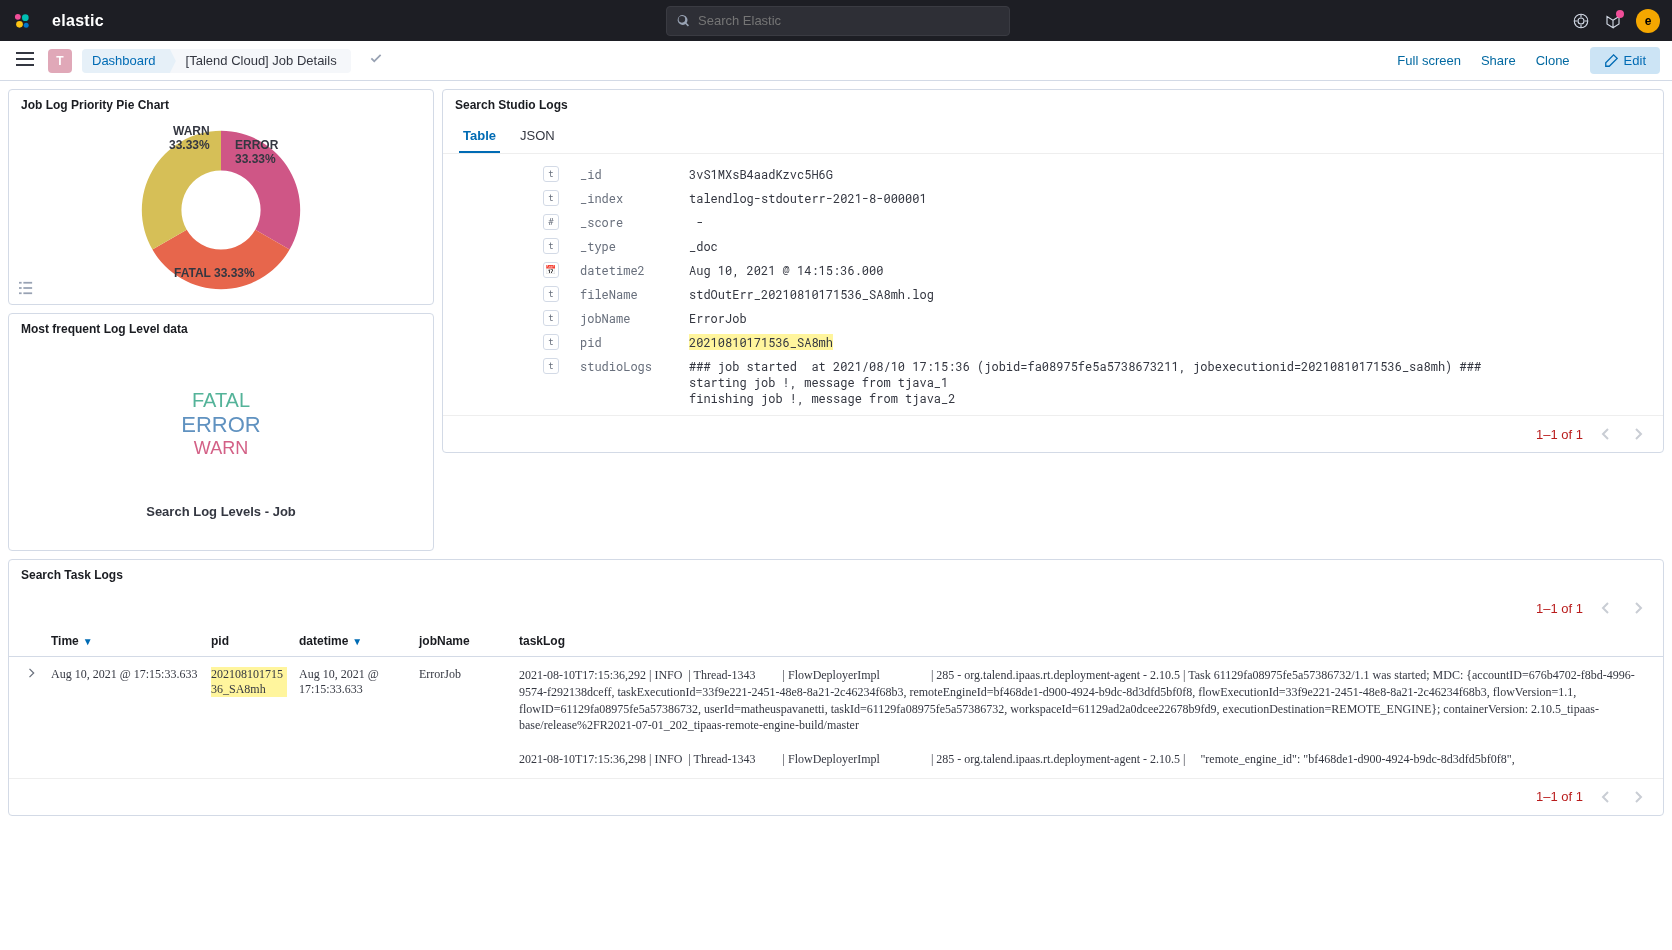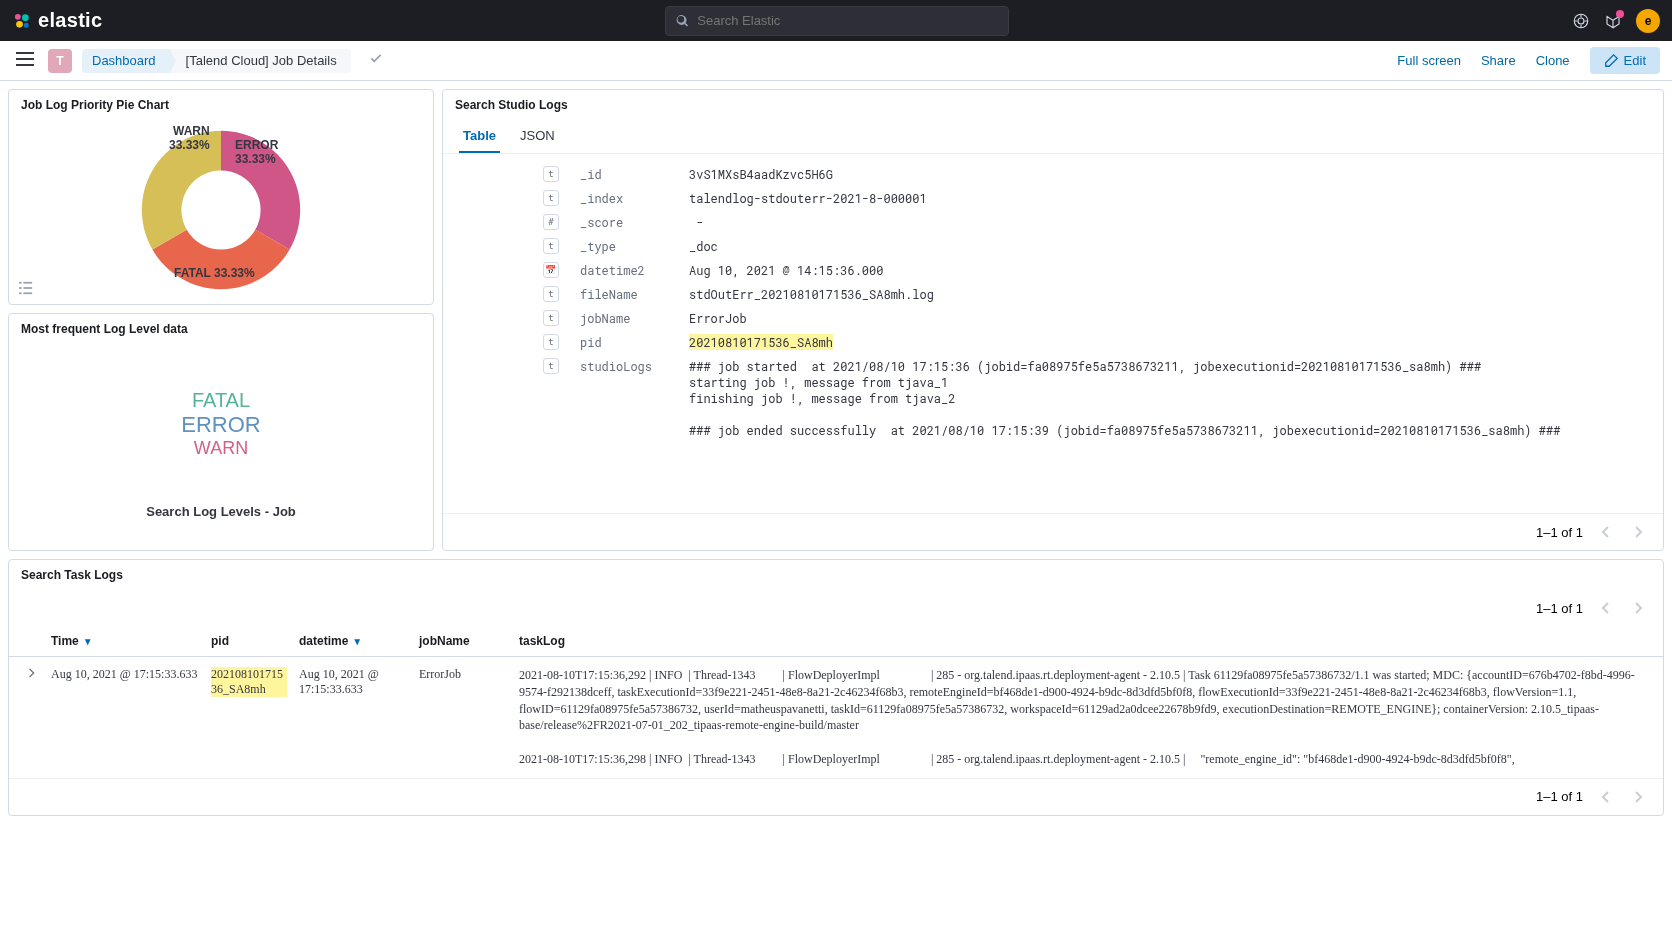--- a/index.html
+++ b/index.html
@@ -2,21 +2,21 @@
 <html><head>
 <meta charset="utf-8">
 <style>
 * { box-sizing: border-box; margin: 0; padding: 0; }
 body { font-family: -apple-system, BlinkMacSystemFont, "Segoe UI", Helvetica, Arial, sans-serif; font-size: 14px; color: #343741; background: #fff; }
 .topbar { background: #1d1e24; height: 41px; display: flex; align-items: center; padding: 0 12px; justify-content: space-between; }
 .topbar-left { display: flex; align-items: center; gap: 8px; }
 .logo-cluster { display: flex; align-items: center; gap: 6px; }
 .logo-dots { width: 20px; height: 20px; position: relative; }
 .logo-dots svg { width: 20px; height: 20px; }
-.logo-text { color: #fff; font-weight: 600; font-size: 20px; letter-spacing: 0.3px; }
+.logo-text { color: #fff; font-weight: 600; font-size: 16px; letter-spacing: 0.3px; margin-left: 14px; }
 .search-container { flex: 0 0 auto; width: 344px; }
 .search-box { background: #2e2f36; border: 1px solid #3a3b42; border-radius: 4px; height: 30px; display: flex; align-items: center; padding: 0 10px; gap: 8px; }
 .search-box svg { width: 14px; height: 14px; fill: #98a2b3; }
 .search-box input { background: transparent; border: none; outline: none; color: #d3dae6; font-size: 13px; width: 100%; }
 .topbar-right { display: flex; align-items: center; gap: 14px; }
 .topbar-icon { width: 18px; height: 18px; color: #d3dae6; position: relative; cursor: pointer; }
 .notif-dot { position: absolute; top: -2px; right: -2px; width: 8px; height: 8px; background: #f04e98; border-radius: 50%; }
 .avatar { width: 24px; height: 24px; border-radius: 50%; background: #f5a700; color: #000; display: flex; align-items: center; justify-content: center; font-size: 12px; font-weight: 600; cursor: pointer; }
 .subbar { height: 40px; border-bottom: 1px solid #d3dae6; display: flex; align-items: center; padding: 0 12px; justify-content: space-between; }
 .subbar-left { display: flex; align-items: center; gap: 10px; }
@@ -40,31 +40,31 @@
 .panel-title { font-size: 12px; font-weight: 600; padding: 8px 12px; color: #1a1c21; }
 .pie-panel { grid-column: 1; grid-row: 1; height: 216px; position: relative; }
 .pie-wrap { display: flex; justify-content: center; padding-top: 0; }
 .pie-svg { width: 180px; height: 180px; }
 .pie-labels { position: absolute; font-size: 12px; font-weight: 600; }
 .pie-legend-icon { position: absolute; bottom: 6px; left: 10px; color: #98a2b3; cursor: pointer; }
 .freq-panel { grid-column: 1; grid-row: 2; height: 238px; }
 .freq-body { display: flex; flex-direction: column; align-items: center; justify-content: center; height: 160px; }
 .freq-word { font-weight: 400; }
 .freq-subtitle { text-align: center; font-size: 13px; font-weight: 600; color: #343741; padding-bottom: 10px; }
-.studio-panel { grid-column: 2; grid-row: 1 / 3; height: 462px; display: flex; flex-direction: column; }
+.studio-panel { grid-column: 2; grid-row: 1 / 3; height: 364px; display: flex; flex-direction: column; }
 .tabs { display: flex; gap: 16px; padding: 0 16px; border-bottom: 1px solid #eee; }
 .tab { padding: 8px 4px; font-size: 13px; cursor: pointer; color: #343741; }
 .tab.active { color: #006bb4; border-bottom: 2px solid #006bb4; font-weight: 600; }
 .doc-fields { padding: 8px 20px 8px 100px; overflow-y: auto; flex: 1; }
 .field-row { display: flex; align-items: flex-start; padding: 4px 0; gap: 14px; font-size: 12.5px; }
 .field-icon { width: 16px; height: 16px; border: 1px solid #d3dae6; border-radius: 3px; display: flex; align-items: center; justify-content: center; font-size: 9px; color: #69707d; font-family: monospace; flex-shrink: 0; }
 .field-name { width: 95px; color: #69707d; font-family: "Roboto Mono", Menlo, monospace; font-size: 12px; margin-left: 7px; }
 .field-value { font-family: "Roboto Mono", Menlo, monospace; font-size: 12px; color: #343741; flex: 1; word-break: break-word; white-space: pre-wrap; }
 .highlight { background: #fff59d; }
-.pager { display: flex; align-items: center; justify-content: flex-end; gap: 10px; padding: 6px 12px; font-size: 13px; color: #000000; border-top: 1px solid #eee; }
+.pager { display: flex; align-items: center; justify-content: flex-end; gap: 10px; padding: 6px 12px; font-size: 13px; color: #b91c1c; border-top: 1px solid #eee; }
 .pager-arrow { width: 24px; height: 24px; display: flex; align-items: center; justify-content: center; cursor: pointer; color: #69707d; }
 .pager-arrow.disabled { color: #c9cdD4; }
 .task-panel { grid-column: 1 / 3; grid-row: 3; }
 .task-table { width: 100%; }
 .task-header { display: flex; padding: 8px 12px; border-bottom: 1px solid #d3dae6; font-size: 12px; font-weight: 600; color: #1a1c21; }
 .task-header > div, .task-row > div { padding: 0 6px; }
 .col-expand { width: 24px; flex-shrink: 0; }
 .col-time { width: 160px; flex-shrink: 0; display: flex; align-items: center; gap: 4px; }
 .col-pid { width: 88px; flex-shrink: 0; }
 .col-dt { width: 120px; flex-shrink: 0; display: flex; align-items: center; gap: 4px; }

